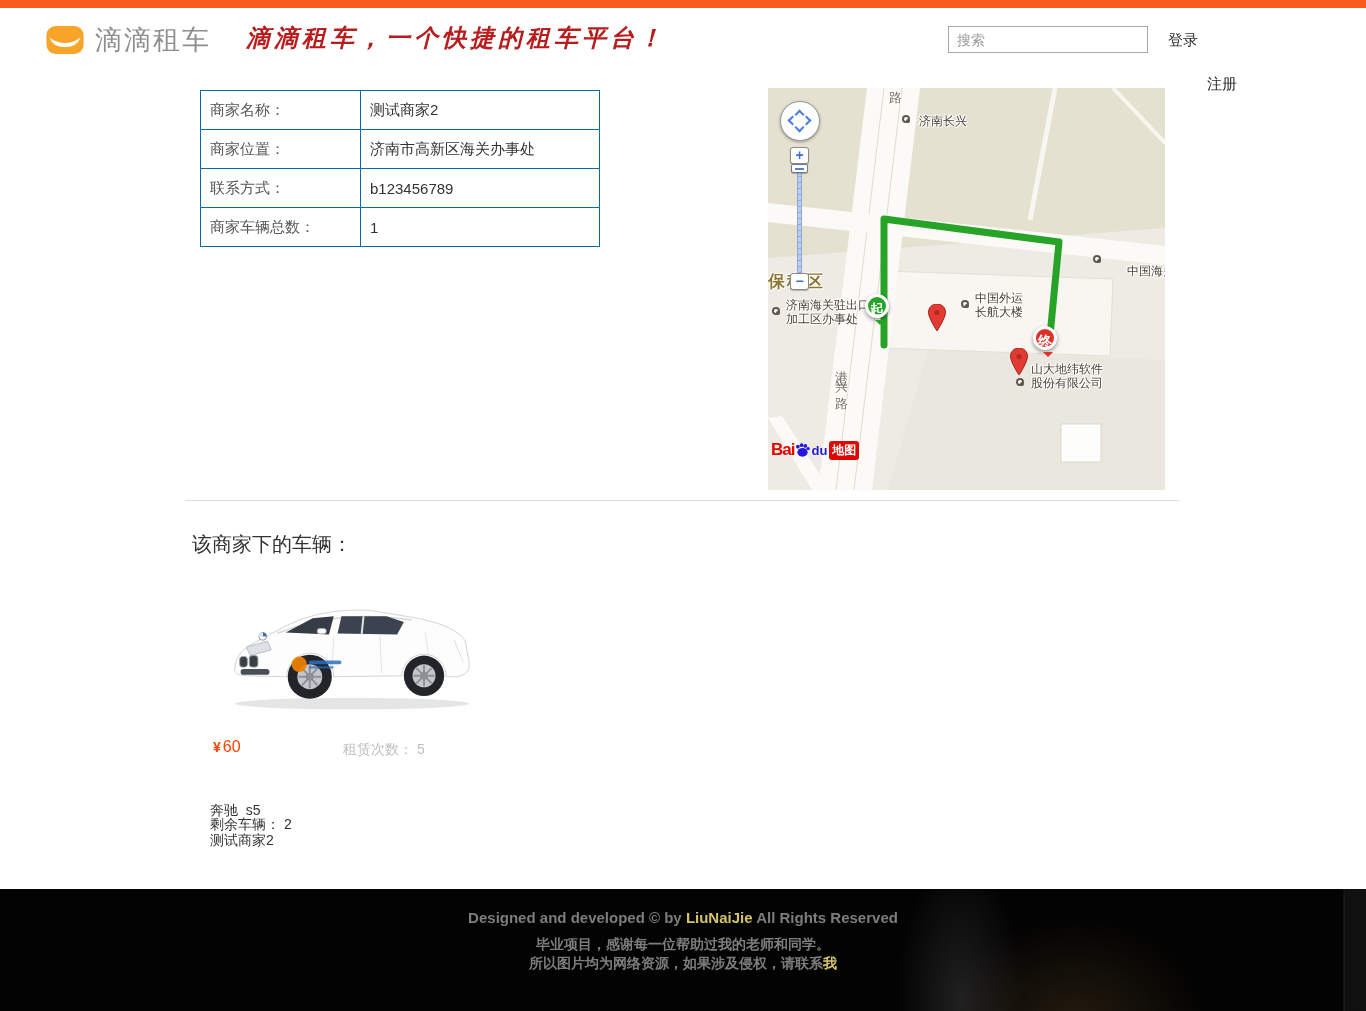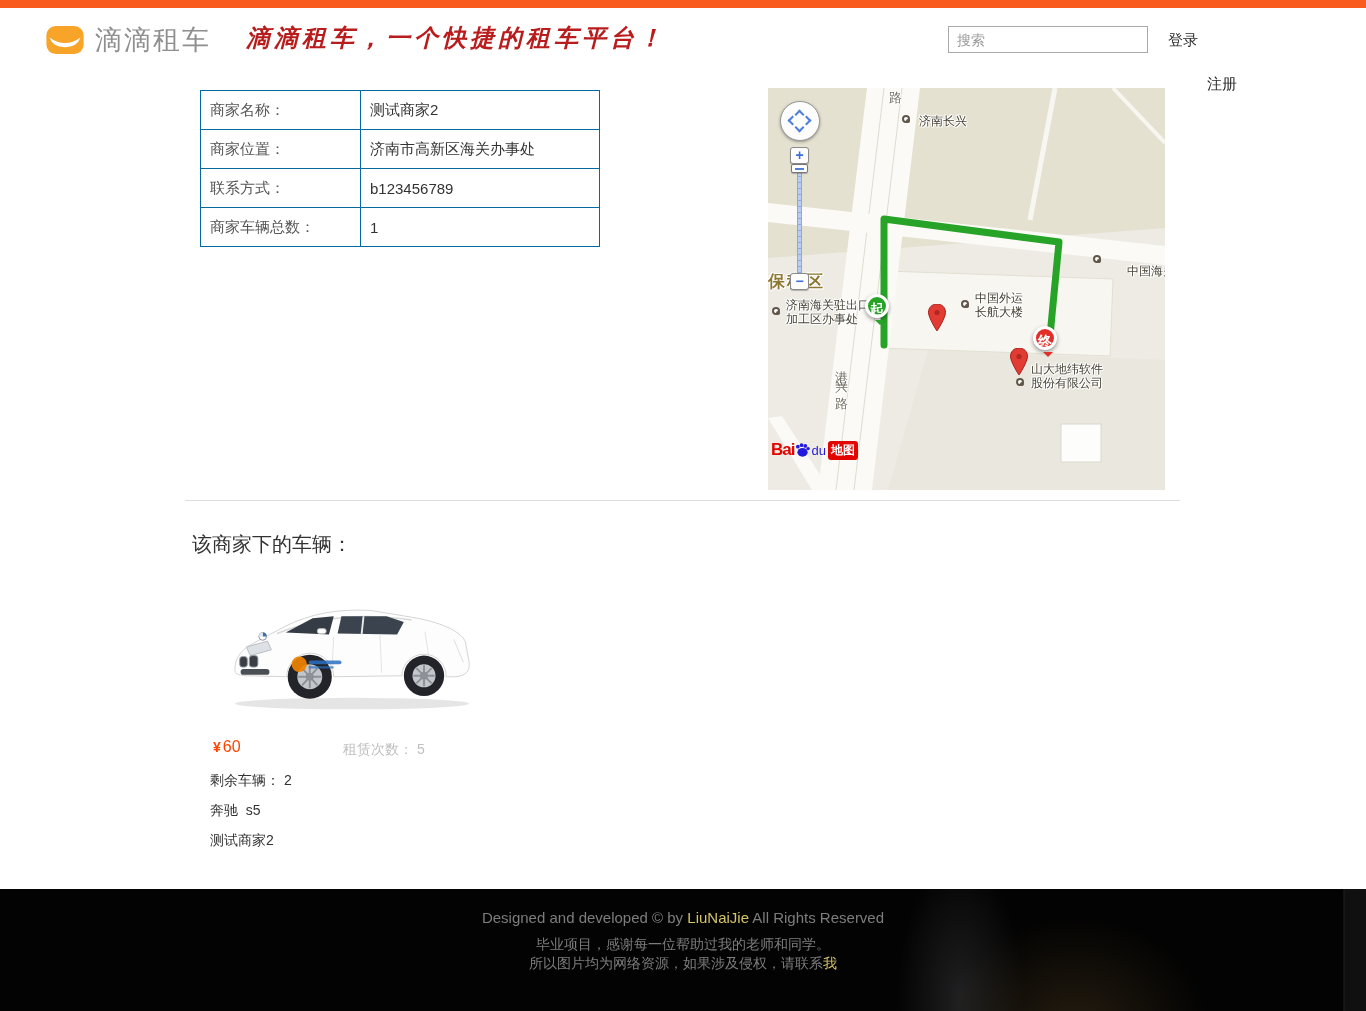--- a/index.html
+++ b/index.html
@@ -66,46 +66,46 @@
                   box-shadow:0 2px 4px rgba(0,0,0,.4); cursor:pointer; }
   .route-marker::after { content:""; position:absolute; left:7px; top:23px;
                   border:5px solid transparent; }
   .rm-start { background:#27a327; } .rm-start::after { border-top-color:#27a327; }
   .rm-end { background:#df2f28; } .rm-end::after { border-top-color:#df2f28; }
   .pin { position:absolute; cursor:pointer; }
 
   
   .bd-logo { position:absolute; left:3px; top:352px; display:flex; align-items:center; }
   .bd-bai { color:#e10601; font-weight:bold; font-size:17px; letter-spacing:-1px; }
-  .bd-du  { color:#2319dc; font-weight:normal; font-size:13px; margin-left:1px; }
+  .bd-du  { color:#2319dc; font-weight:bold; font-size:13px; margin-left:1px; }
   .bd-map { background:#e10601; color:#fff; font-size:12px; font-weight:bold; padding:1px 3px;
             border-radius:3px; margin-left:2px; }
   .paw { width:15px; height:14px; margin-left:1px; }
   .map-copy { position:absolute; left:0; bottom:0; width:100%; height:20px; background:rgba(255,255,255,.86);
             font-size:11px; color:#3c3c3c; line-height:20px; padding-left:4px; white-space:nowrap; }
 
   
   .divider { position:absolute; left:185px; top:500px; width:995px; height:1px; background:#ddd; }
   .veh-heading { position:absolute; left:192px; top:531px; font-size:20px; color:#333; }
   .car-img { position:absolute; left:214px; top:574px; width:276px; height:144px; cursor:pointer; }
   .price-row { position:absolute; left:213px; top:738px; }
   .price-cur { color:#ff4400; font-weight:bold; font-size:14px; }
   .price-val { color:#ff4400; font-weight:normal; font-size:16px; margin-left:2px; }
   .rent-count { position:absolute; left:343px; top:741px; font-size:14px; color:#bfbfbf; }
   .veh-line { position:absolute; left:210px; font-size:14px; color:#333; }
-  .vl1 { top:772px; } .vl2 { top:802px; } .vl3 { top:832px; }
+  .vl1 { top:816px; } .vl2 { top:802px; } .vl3 { top:832px; }
 
   
   footer { position:absolute; left:0; top:889px; width:1366px; height:122px;
            background:
              radial-gradient(ellipse 190px 160px at 1075px 115%, rgba(77,58,30,.45), transparent 70%),
              radial-gradient(ellipse 90px 200px at 960px 90%, rgba(55,55,58,.55), transparent 70%),
              linear-gradient(to right, transparent 1343px, rgba(120,120,120,.25) 1344px, rgba(40,40,40,.35) 1345px),
              #030303;
-           text-align:center; }
+           text-align:center;font-weight:bold; }
   .f-line { color:#7d7d7d; }
   .f1 { margin-top:20px; font-size:15px; }
   .f2 { margin-top:10px; font-size:14px; }
   .f3 { margin-top:1px; font-size:14px; }
   .f-accent { color:#d5c468; cursor:pointer; }
 </style>
 </head>
 <body>
 
 <div id="page">

